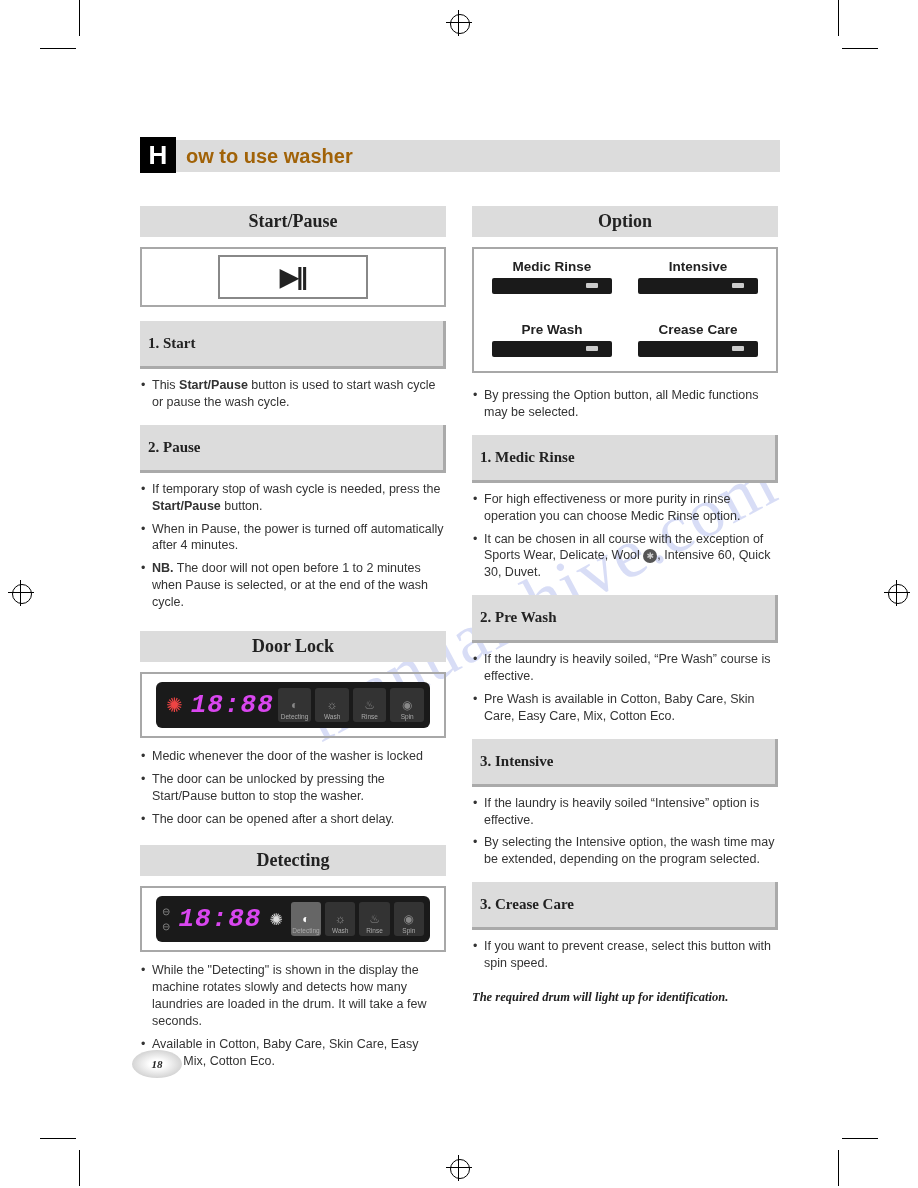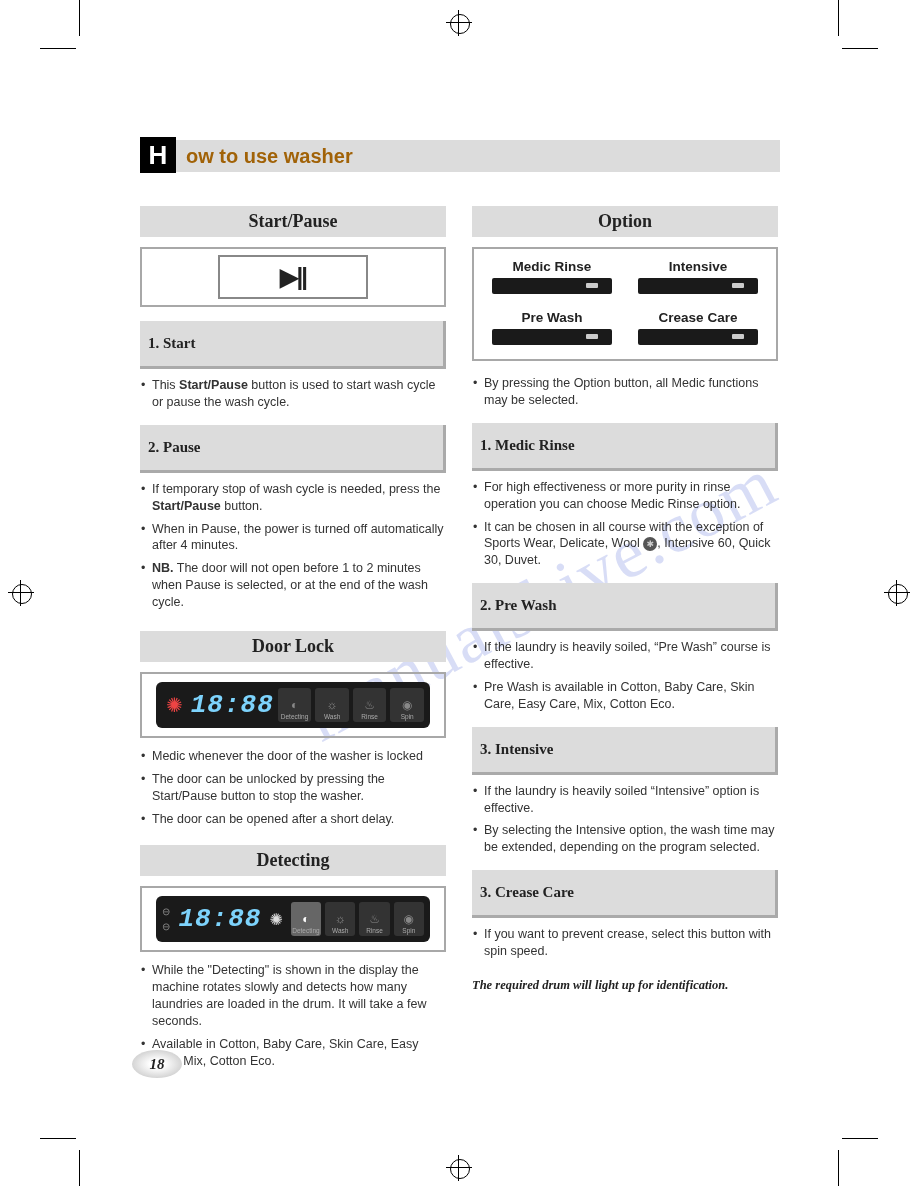--- a/index.html
+++ b/index.html
@@ -162,21 +162,21 @@
     padding: 4px 6px;
     gap: 4px;
   }
   .disp .sun {
     color: #e44;
     font-size: 20px;
     margin: 0 4px;
   }
   .disp .digits {
     font-family: 'Courier New', monospace;
-    color: #7dd3fc;
+    color: #d946ef;
     font-size: 26px;
     font-style: italic;
     font-weight: bold;
     letter-spacing: 1px;
     flex: 1;
   }
   .disp .stage {
     background: #333;
     border-radius: 3px;
     width: 34px; height: 34px;
@@ -194,21 +194,21 @@
 
   
   .opt-frame {
     border: 2px solid #a8a8a8;
     padding: 10px 18px 14px 18px;
     margin-bottom: 14px;
   }
   .opt-grid {
     display: grid;
     grid-template-columns: 1fr 1fr;
-    gap: 16px 26px;
+    gap: 28px 26px;
   }
   .opt-cell { text-align: center; }
   .opt-label {
     font-size: 13.5px;
     font-weight: bold;
     font-family: Arial, sans-serif;
     margin-bottom: 4px;
   }
   .opt-btn {
     background: #1a1a1a;
@@ -236,21 +236,21 @@
   .page-num {
     position: absolute;
     left: 132px;
     top: 1050px;
     width: 50px; height: 28px;
     background: radial-gradient(ellipse at center, #fff 20%, #bbb 100%);
     border-radius: 50%;
     display: flex; align-items: center; justify-content: center;
     font-weight: bold;
     font-style: italic;
-    font-size: 15px;
+    font-size: 11px;
     font-family: Georgia, serif;
     text-align: right;
   }
 
   .wool-dot {
     display: inline-flex;
     width: 14px; height: 14px;
     background: #555;
     border-radius: 50%;
     color: #ccc;

